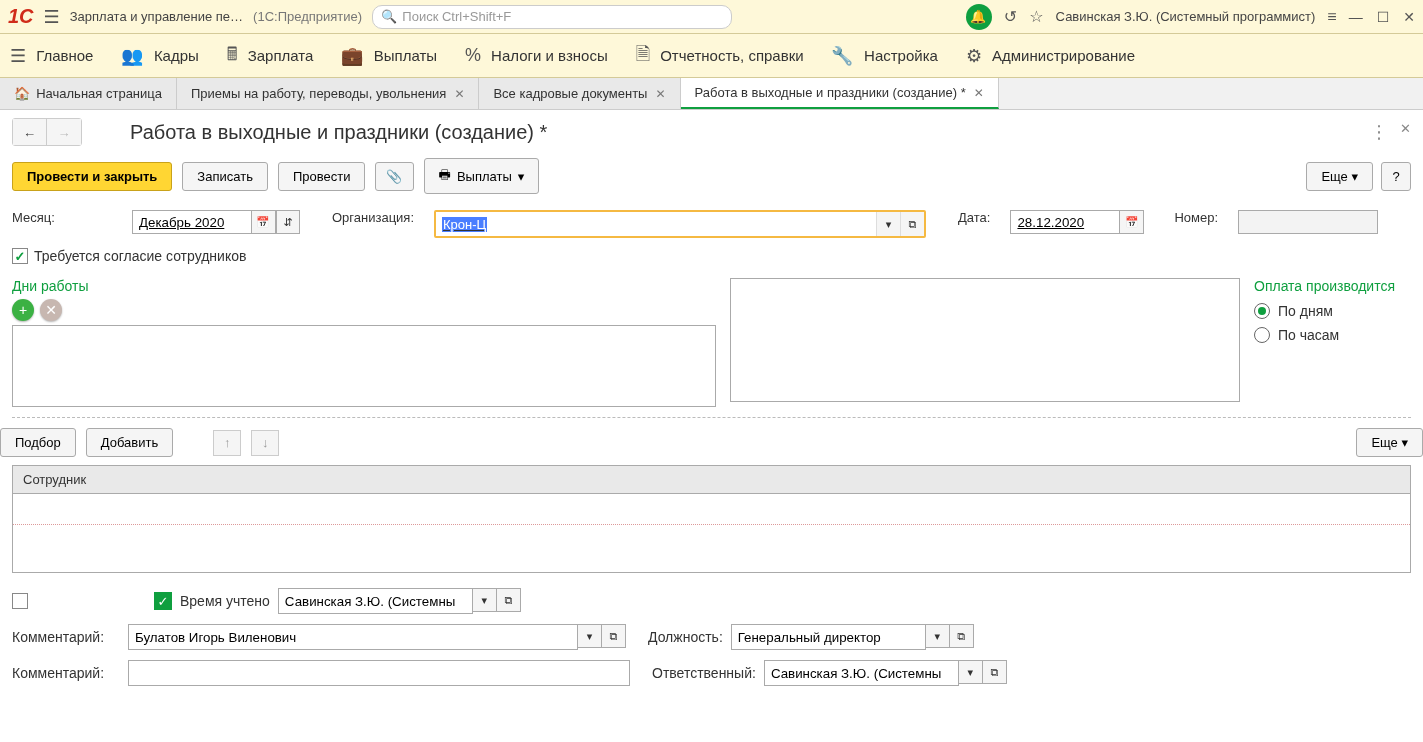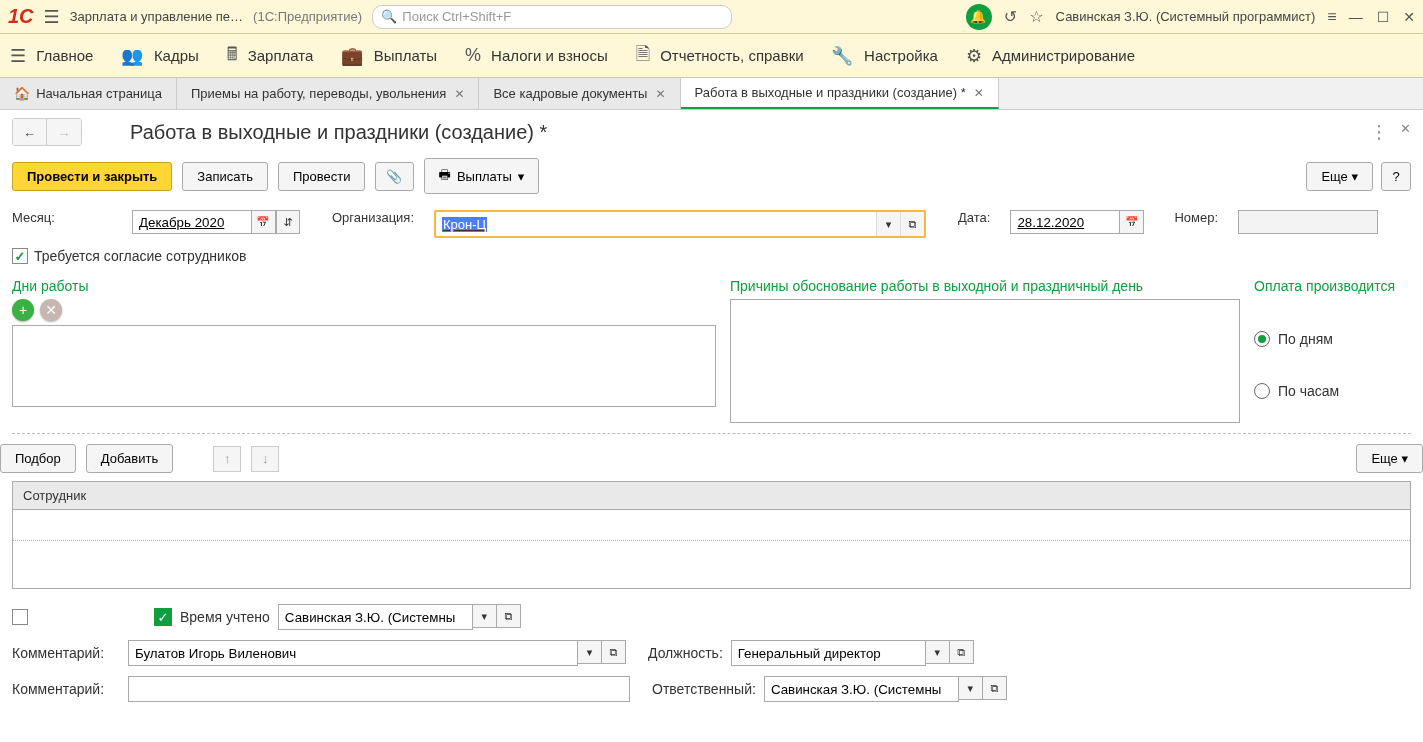--- a/index.html
+++ b/index.html
@@ -60,21 +60,21 @@
 .selected-text { background: #4a7eff; color: #fff; padding: 0 1px; }
 
 .checkbox-row { display: flex; align-items: center; gap: 6px; padding: 6px 12px; font-size: 14px; }
 .checkbox { width: 16px; height: 16px; border: 1px solid #888; display: flex; align-items: center; justify-content: center; color: #0f9f3f; font-size: 13px; font-weight: bold; }
 
 
 .sections-row { display: flex; padding: 8px 12px 4px; gap: 14px; }
 .section { display: flex; flex-direction: column; }
 .section-left { width: 704px; }
 .section-mid { width: 510px; }
-.section-right { flex: 1; gap: 28px; }
+.section-right { flex: 1; }
 .section-header { color: #0f9f3f; font-size: 14px; margin-bottom: 5px; }
 .section-btns { display: flex; gap: 6px; margin-bottom: 4px; }
 .circ-btn { width: 22px; height: 22px; border-radius: 50%; display: flex; align-items: center; justify-content: center; color: #fff; font-size: 14px; cursor: pointer; box-shadow: 0 1px 2px rgba(0,0,0,0.3); }
 .circ-add { background: #3bb143; }
 .circ-del { background: #c7b7b0; }
 .box { border: 1px solid #aaa; background: #fff; }
 .box-left { height: 82px; }
 .box-mid { height: 124px; }
 .radio-row { display: flex; align-items: center; gap: 8px; padding: 4px 0; font-size: 14px; }
 .radio { width: 16px; height: 16px; border: 1px solid #666; border-radius: 50%; display: flex; align-items: center; justify-content: center; }
@@ -240,21 +240,20 @@
 <div class="sections-row">
   <div class="section section-left">
     <div class="section-header">Дни работы</div>
     <div class="section-btns">
       <div class="circ-btn circ-add">+</div>
       <div class="circ-btn circ-del">✕</div>
     </div>
     <div class="box box-left"></div>
   </div>
   <div class="section section-mid">
-    <div class="section-header">Причины обоснование работы в выходной и праздничный день</div>
     <div class="box box-mid"></div>
   </div>
   <div class="section section-right">
     <div class="section-header">Оплата производится</div>
     <div class="radio-row">
       <div class="radio checked"></div>
       <span>По дням</span>
     </div>
     <div class="radio-row">
       <div class="radio"></div>

